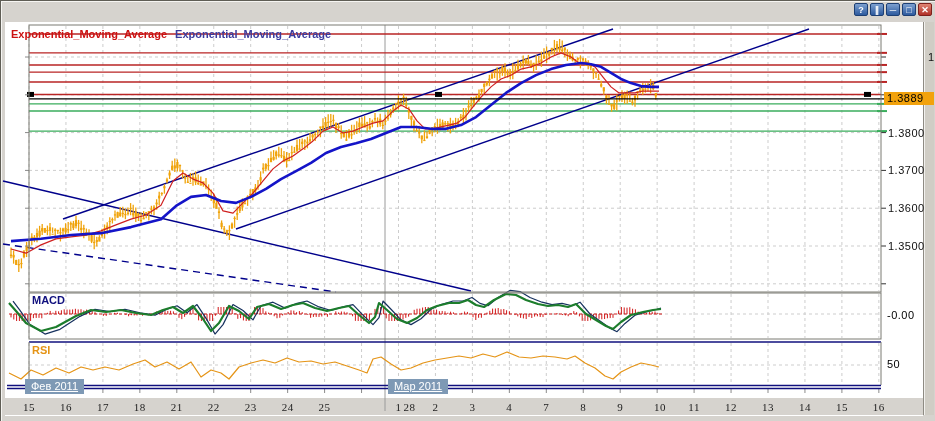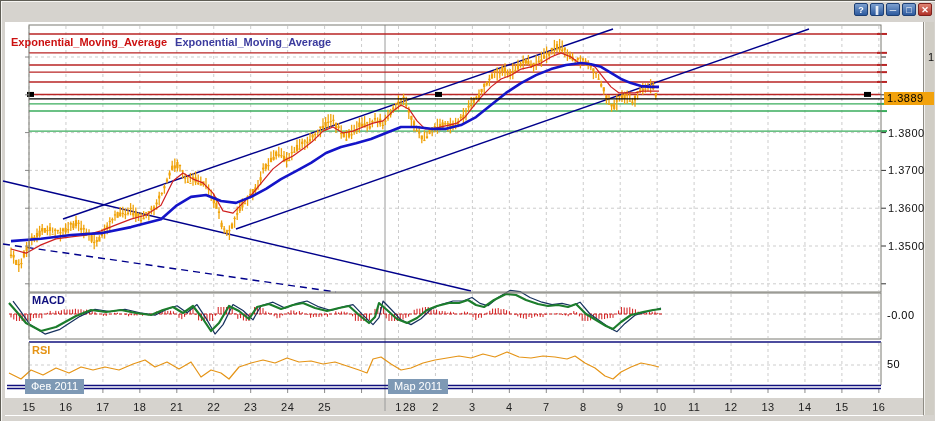--- a/index.html
+++ b/index.html
@@ -14,31 +14,31 @@
         background:linear-gradient(#7da0d0,#2d5a9e);border:1px solid #1d3f74;border-radius:2px;
         cursor:pointer;font-weight:bold;padding:0;}
   .wbtn.close{background:linear-gradient(#e08573,#b03028);border-color:#7e211c;}
   .client{position:absolute;left:4px;top:21px;width:918px;height:376px;background:#fff;z-index:0;}
   .right-edge{position:absolute;left:922px;top:21px;width:10px;height:393px;background:#d0cdc5;
               border-left:1px solid #8e8b83;box-shadow:inset 1px 0 0 #f2f1ee;z-index:0;}
   .bottom-strip{position:absolute;left:4px;top:397px;width:918px;height:17px;background:#d6d3ce;z-index:0;
                 border-bottom:1px solid #fff;}
   #chart-layer{position:absolute;left:0;top:0;width:935px;height:421px;z-index:1;}
   .overlay{position:absolute;z-index:2;font-size:11px;color:#000;white-space:nowrap;}
-  .legend-row{left:10px;top:27px;display:flex;gap:8px;font-weight:bold;margin-top:8px;}
+  .legend-row{left:10px;top:27px;display:flex;gap:8px;font-weight:bold;}
   .legend-fast{color:#cc1111;}
   .legend-slow{color:#3b3b9e;}
   .annotation{left:560px;top:93px;width:318px;text-align:right;color:#111;}
   .macd-label{left:31px;top:293px;color:#10107e;font-weight:bold;}
   .rsi-label{left:31px;top:343px;color:#e59416;font-weight:bold;}
   .axis-val{left:886px;letter-spacing:.5px;}
   .price-badge{left:883px;top:91px;width:47px;height:13px;background:#f2a20c;color:#000;
                font-size:11px;line-height:13px;padding-left:3px;letter-spacing:.5px;z-index:3;}
   .month-badge{position:absolute;z-index:3;background:#7e99b5;color:#fff;font-size:11px;
-               padding:1px 6px 2px 6px;top:378px;}
+               padding:1px 6px 2px 6px;top:378px;text-decoration:underline;}
   .xlab{position:absolute;top:0;width:24px;text-align:center;font-size:11px;color:#222;letter-spacing:.5px;}
   .plab{position:absolute;left:0;font-size:11px;color:#111;letter-spacing:.5px;}
 </style>
 </head>
 <body>
 
 <div class="window">
   <div class="btns">
     <button class="wbtn">?</button>
     <button class="wbtn">∥</button>
@@ -926,21 +926,21 @@
       <span class="plab" style="left: 887px; top: 50.0143px; position: absolute; z-index: 2; margin-left: 40px;">1.4000</span>
       <span class="plab" style="left: 887px; top: 125.609px; position: absolute; z-index: 2;">1.3800</span>
       <span class="plab" style="left: 887px; top: 163.406px; position: absolute; z-index: 2;">1.3700</span>
       <span class="plab" style="left: 887px; top: 201.203px; position: absolute; z-index: 2;">1.3600</span>
       <span class="plab" style="left: 887px; top: 239.001px; position: absolute; z-index: 2;">1.3500</span>
     </div>
   <div class="overlay axis-val" style="top:308px;">-0.00</div>
   <div class="overlay axis-val" style="top:357px;">50</div>
   <div class="price-badge overlay">1.3889</div>
 
-  <div id="x-labels" style="position:absolute;left:0;top:400px;width:863px;height:14px;z-index:2;">
+  <div id="x-labels" style="position:absolute;left:0;top:400px;width:863px;height:14px;z-index:2;font-family:Liberation Serif, serif;">
       <span class="xlab" style="left: 16px;">15</span>
       <span class="xlab" style="left: 52.95px;">16</span>
       <span class="xlab" style="left: 89.9px;">17</span>
       <span class="xlab" style="left: 126.85px;">18</span>
       <span class="xlab" style="left: 163.8px;">21</span>
       <span class="xlab" style="left: 200.75px;">22</span>
       <span class="xlab" style="left: 237.7px;">23</span>
       <span class="xlab" style="left: 274.65px;">24</span>
       <span class="xlab" style="left: 311.6px;">25</span>
       <span class="xlab" style="left: 348.55px; margin-left: 48px;">28</span>

